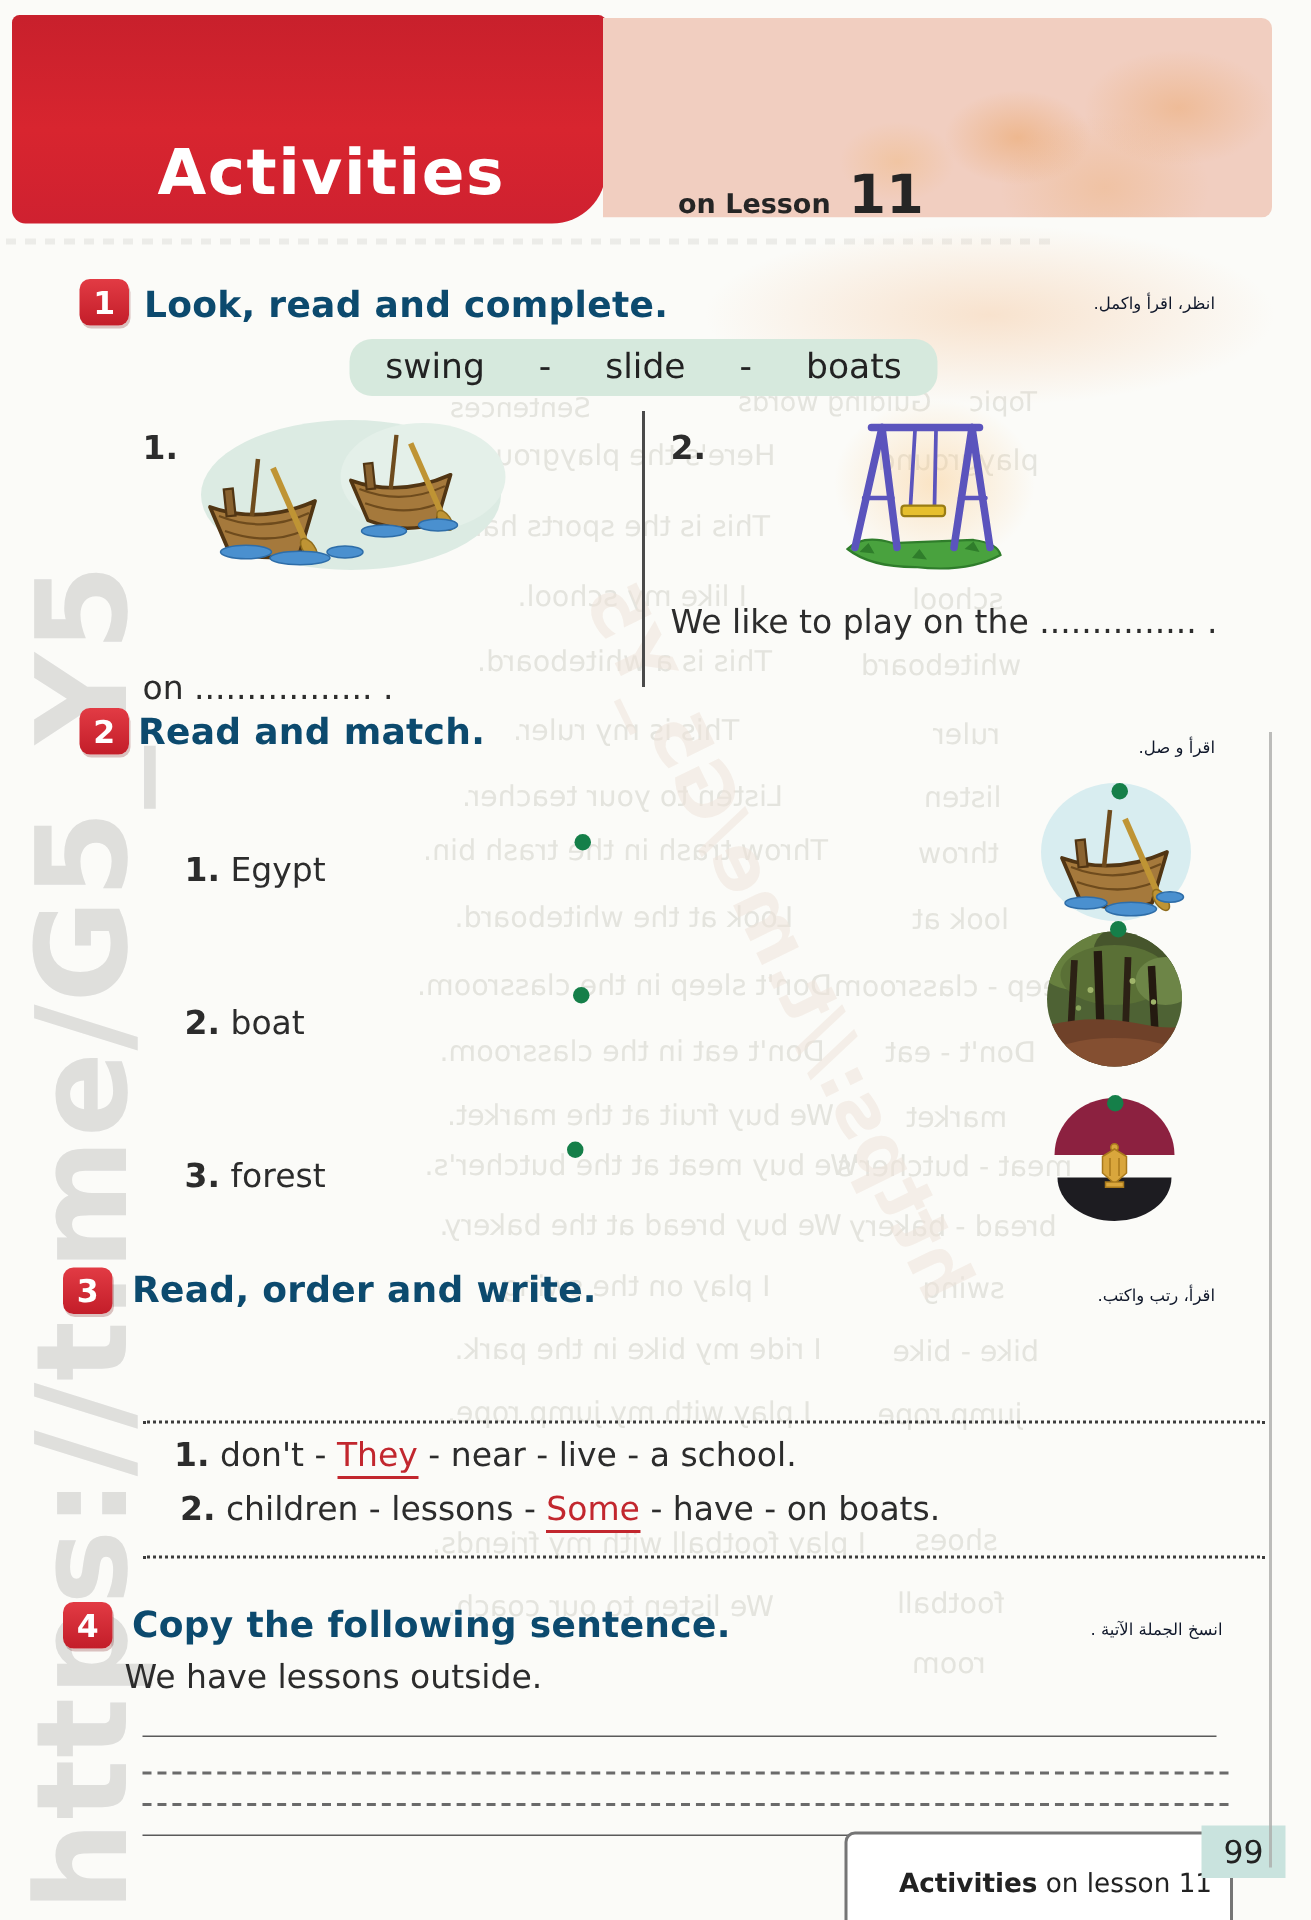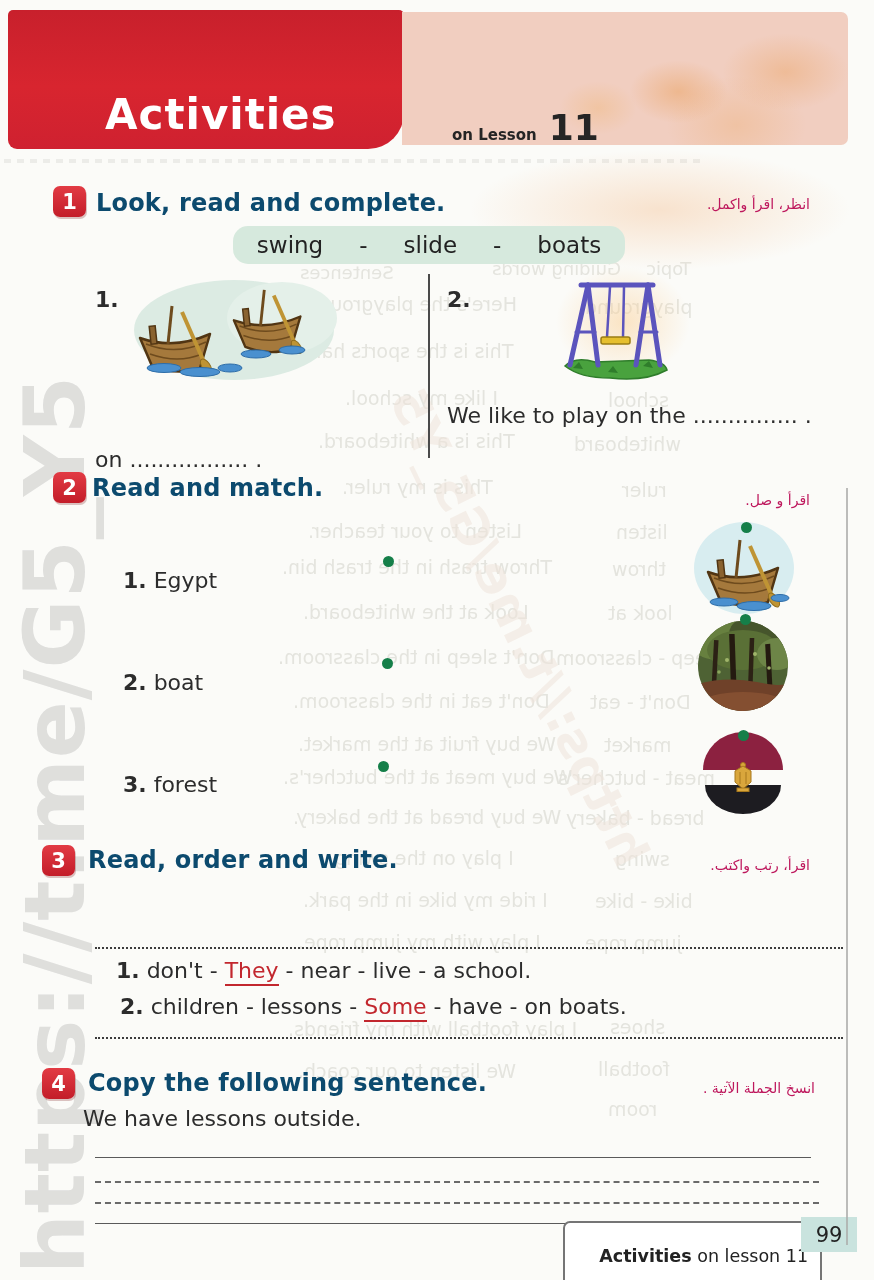--- a/index.html
+++ b/index.html
@@ -23,35 +23,35 @@
           border-radius:5px 5px 36px 9px;}
   .banner-title{position:absolute;left:97px;top:80px;color:#fff;font-size:42px;font-weight:bold;letter-spacing:1px;}
   .band{position:absolute;left:402px;top:12px;width:446px;height:133px;border-radius:0 7px 7px 0;
         background:
           radial-gradient(70px 45px at 62% 60%, rgba(233,150,70,.40), transparent 70%),
           radial-gradient(90px 55px at 86% 45%, rgba(233,150,70,.33), transparent 70%),
           radial-gradient(55px 38px at 44% 72%, rgba(240,175,95,.30), transparent 70%),
           radial-gradient(100px 70px at 75% 85%, rgba(236,160,80,.25), transparent 70%),
           #f1cec0;}
   .band-sub{position:absolute;left:452px;top:86px;display:flex;align-items:baseline;gap:12px;color:#252525;}
-  .band-sub .s{font-size:15px;font-weight:bold;margin-top:40px;}
+  .band-sub .s{font-size:18px;font-weight:bold;margin-top:40px;}
   .band-sub .n{font-size:36px;font-weight:bold;}
   .artifact-stripe{position:absolute;left:4px;top:159px;width:700px;height:4px;opacity:.6;
         background:repeating-linear-gradient(90deg,#e2e2de 0 7px,transparent 7px 13px);}
   .blob-tr{position:absolute;left:470px;top:150px;width:380px;height:120px;border-radius:50%;
         background:radial-gradient(closest-side, rgba(244,196,154,.45), rgba(244,196,154,0));}
   .blob-peach{position:absolute;left:556px;top:266px;width:134px;height:112px;border-radius:50%;
         background:radial-gradient(closest-side, rgba(250,205,145,.5), rgba(250,205,145,0));}
 
   
   .num-badge{position:absolute;width:33px;height:31px;background:linear-gradient(#e23b44,#c31d29);
              border-radius:7px;color:#fff;font-weight:bold;font-size:21px;
              display:flex;align-items:center;justify-content:center;box-shadow:1px 2px 0 rgba(120,20,20,.25);}
   .sec-title{position:absolute;font-weight:bold;font-size:24px;color:#0c4a6e;letter-spacing:.2px;}
-  .arabic{position:absolute;font-size:14px;color:#be185d;direction:rtl;text-align:right;}
+  .arabic{position:absolute;font-size:11px;color:#0f172a;direction:rtl;text-align:right;}
   .body-text{position:absolute;font-size:22px;color:#2c2c2c;white-space:pre;}
   .bold{font-weight:bold;}
 
   .bank{position:absolute;left:233px;top:226px;width:392px;height:38px;background:#d6e9dd;border-radius:15px;
         display:flex;align-items:center;justify-content:center;gap:36px;font-size:23px;color:#222;}
   .divider{position:absolute;left:428px;top:274px;width:2px;height:184px;background:#4a4a4a;}
 
   .gdot{position:absolute;width:11px;height:11px;border-radius:50%;background:#157f49;}
 
   .qline{position:absolute;font-size:22px;white-space:pre;color:#2c2c2c;}

